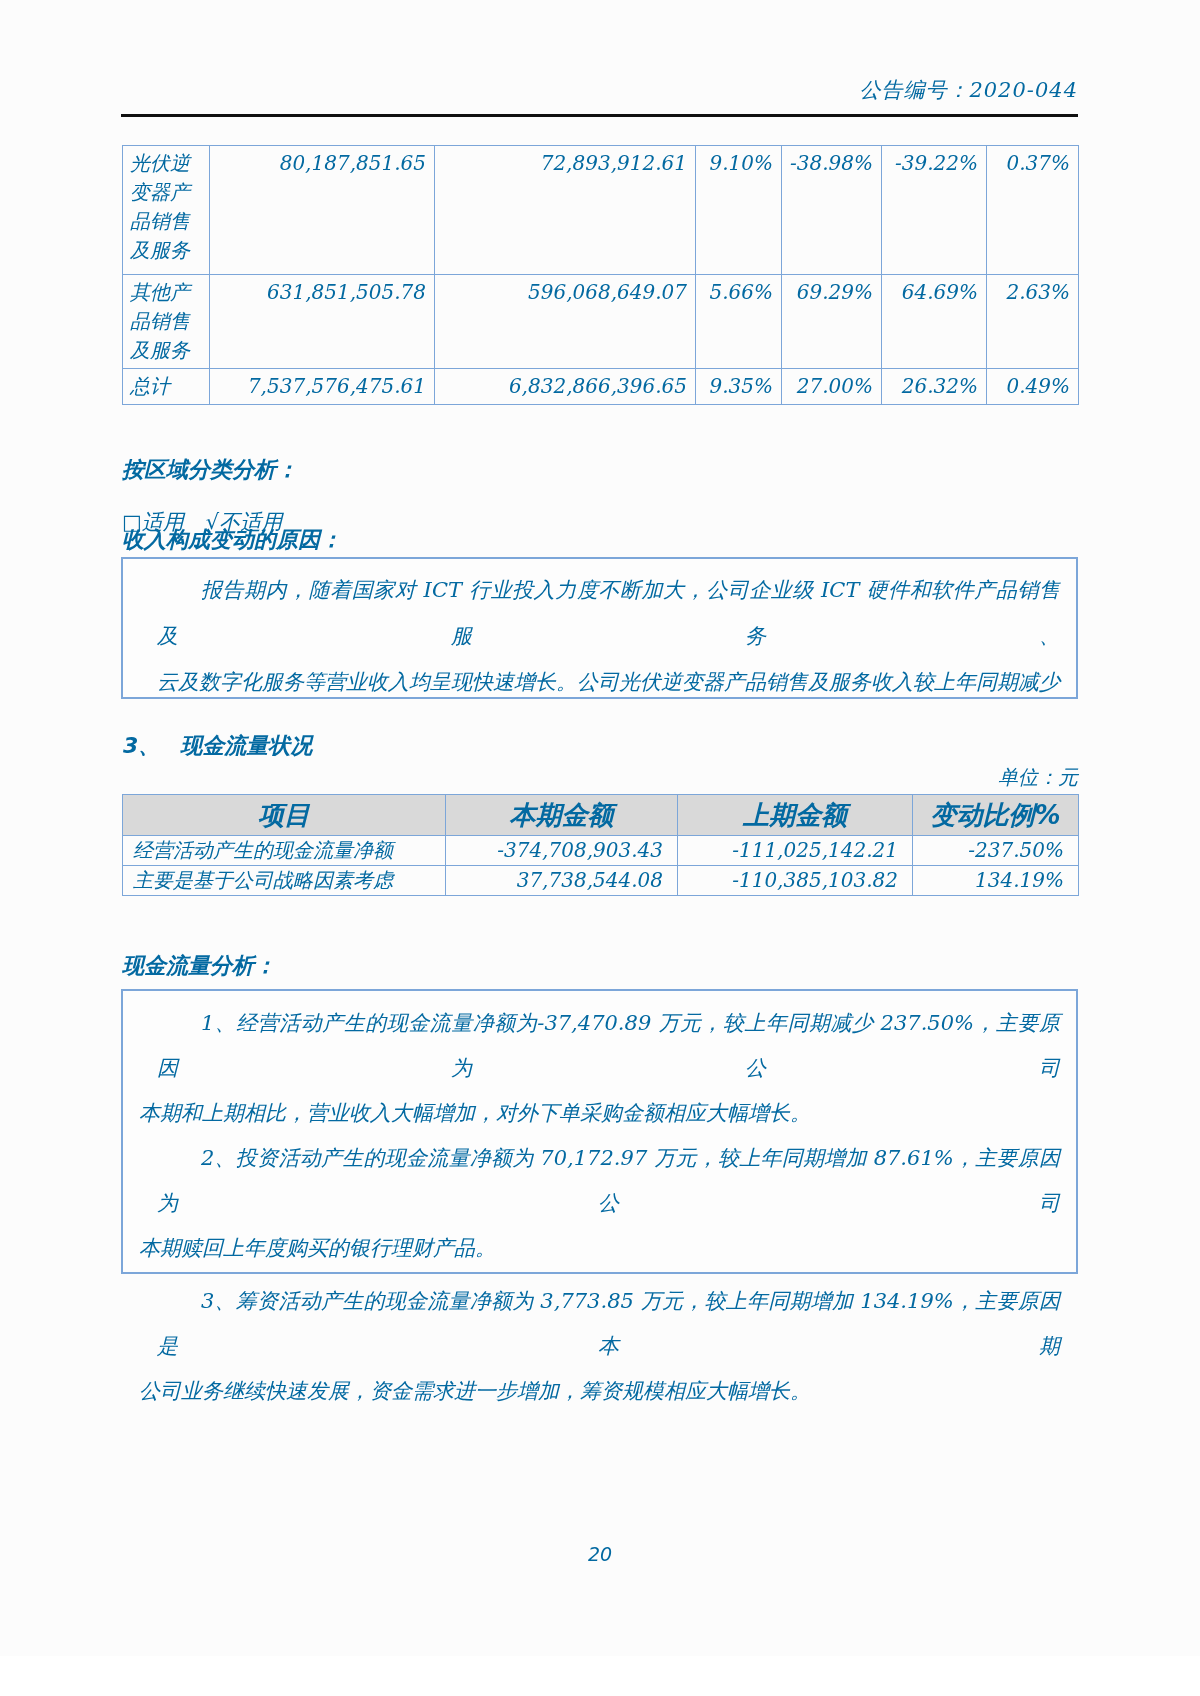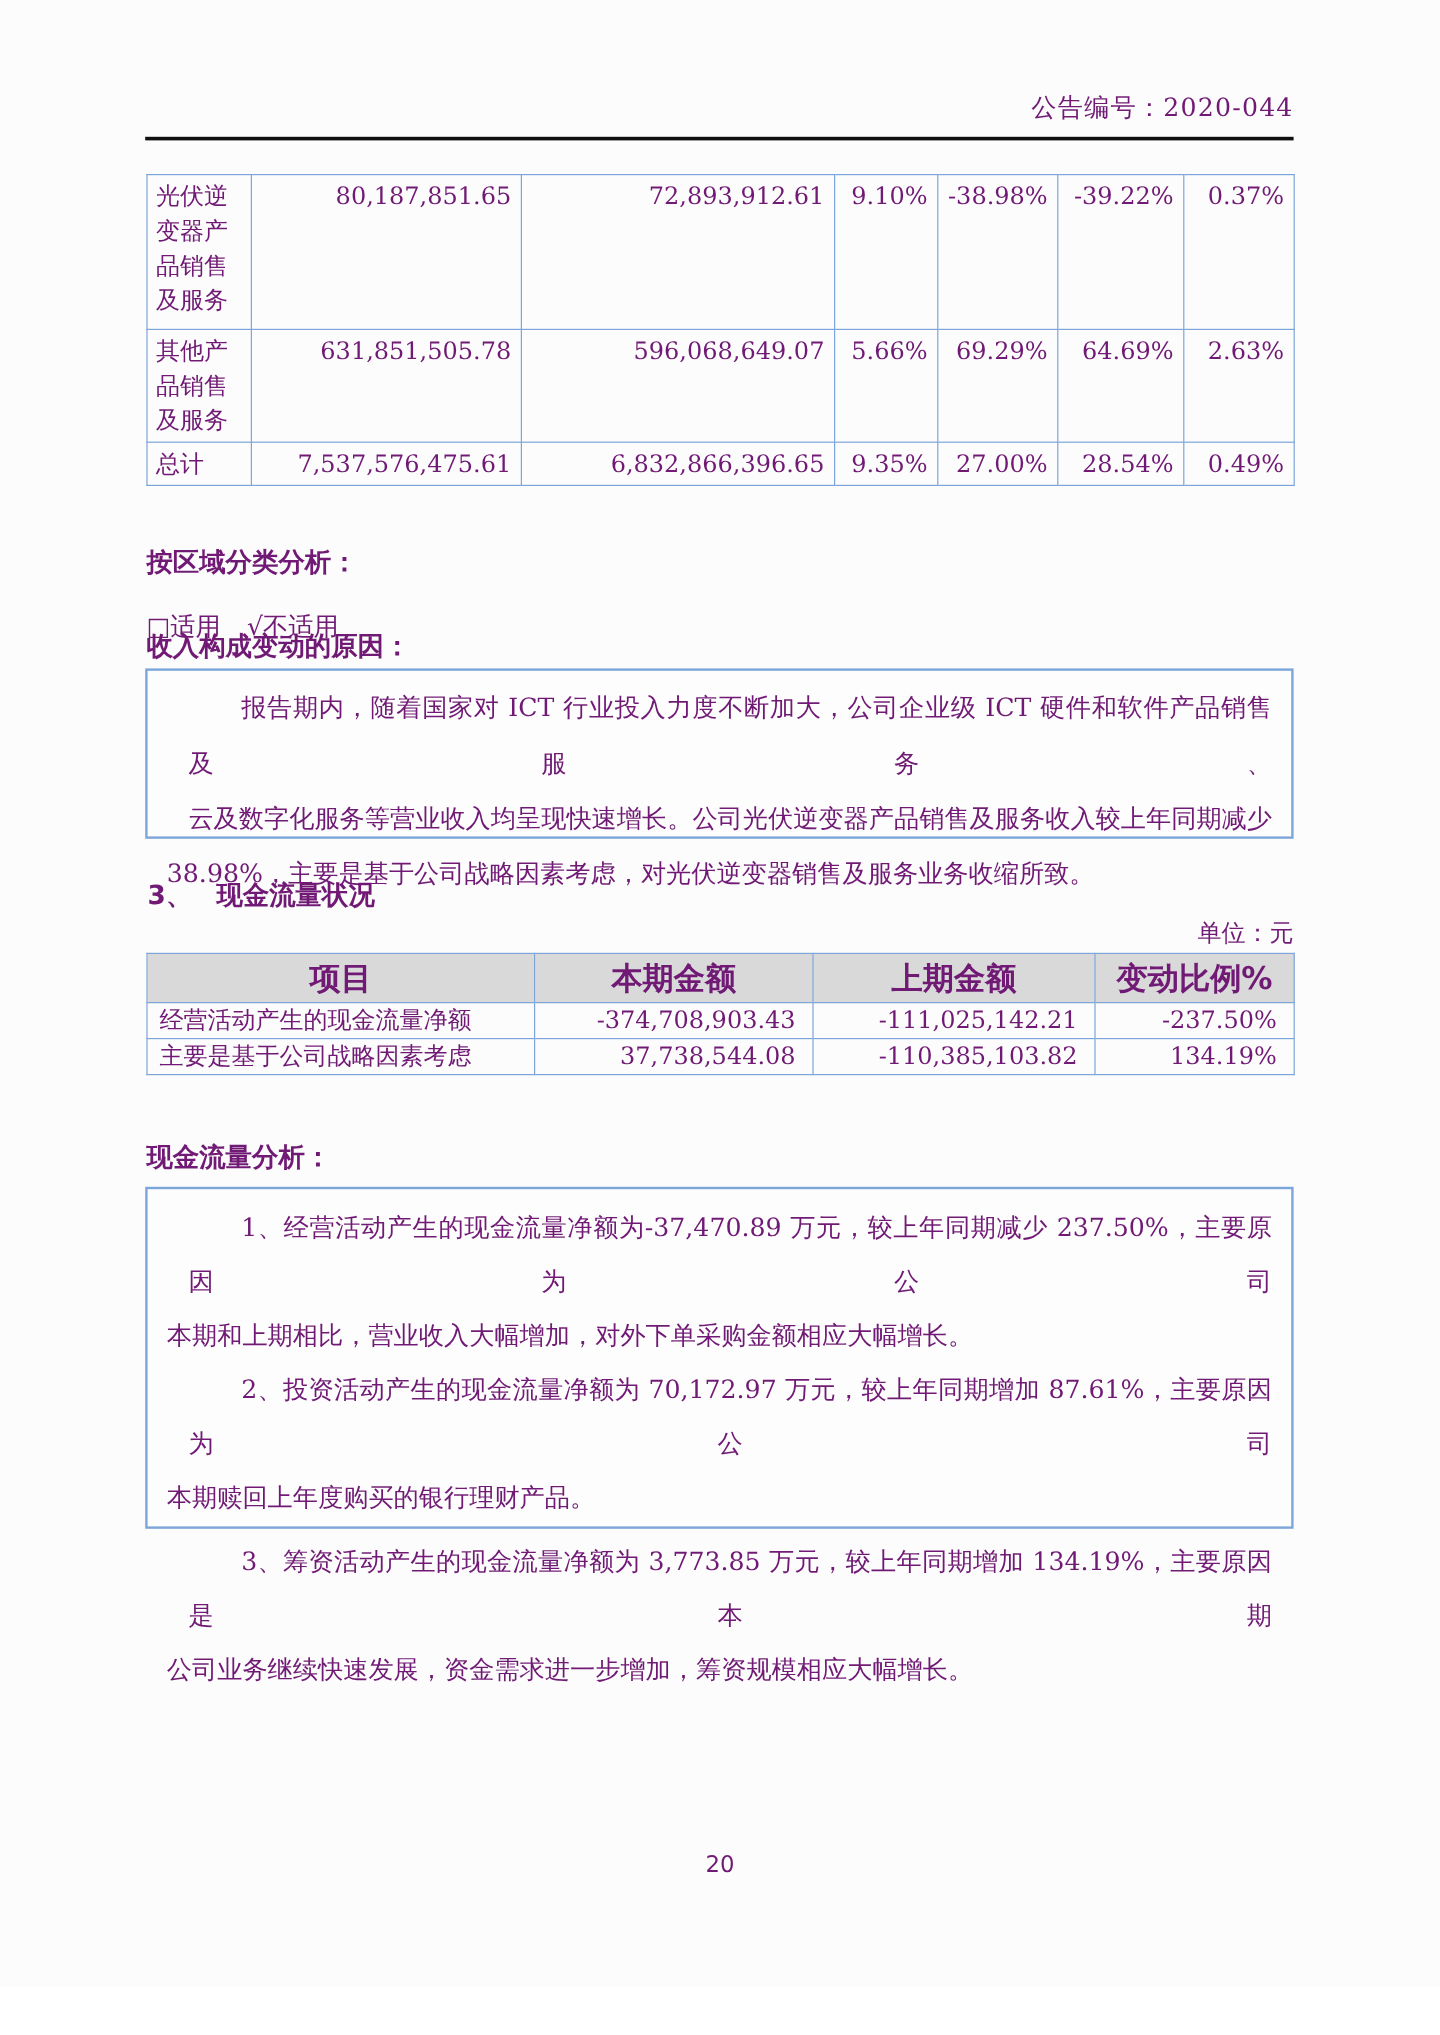--- a/index.html
+++ b/index.html
@@ -2,22 +2,23 @@
 <html><head>
 <meta charset="utf-8">
 <style>
   html, body { margin: 0; padding: 0; background: #ffffff; }
   .page {
     position: relative;
     width: 1200px;
     height: 1656px;
     background: #fcfcfc;
     font-family: "DejaVu Serif", "Liberation Serif", serif;
-    color: #701a75;
+    color: #0369a1;
     overflow: hidden;
+    font-style: italic;
   }
   .doc-number {
     position: absolute;
     top: 76px;
     right: 122px;
     font-size: 21px;
     letter-spacing: 1px;
   }
   .top-rule {
     position: absolute;
@@ -176,36 +177,35 @@
         <td class="num">69.29%</td>
         <td class="num">64.69%</td>
         <td class="num">2.63%</td>
       </tr>
       <tr>
         <td class="lbl">总计</td>
         <td class="num">7,537,576,475.61</td>
         <td class="num">6,832,866,396.65</td>
         <td class="num">9.35%</td>
         <td class="num">27.00%</td>
-        <td class="num">28.54%</td>
+        <td class="num">26.32%</td>
         <td class="num">0.49%</td>
       </tr>
     </tbody>
   </table>
 
   <div id="region-heading" class="h-bold">按区域分类分析：</div>
 
   <div class="applicability"><span>□</span><span>适用</span><span class="gap"></span><span>√</span><span>不适用</span></div>
 
   <div id="reason-heading" class="h-bold">收入构成变动的原因：</div>
 
   <div id="reason-box" class="tbox">
     <div class="tline jl indent">报告期内，随着国家对 ICT 行业投入力度不断加大，公司企业级 ICT 硬件和软件产品销售及服务、</div>
     <div class="tline jl">云及数字化服务等营业收入均呈现快速增长。公司光伏逆变器产品销售及服务收入较上年同期减少</div>
-    <div class="tline">38.98%，主要是基于公司战略因素考虑，对光伏逆变器销售及服务业务收缩所致。</div>
   </div>
 
   <div id="section3"><span class="sec-num">3、</span><span>现金流量状况</span></div>
 
   <div id="unit-label">单位：元</div>
 
   <table class="t2">
     <colgroup>
       <col style="width:323px">
         <col style="width:232px">

